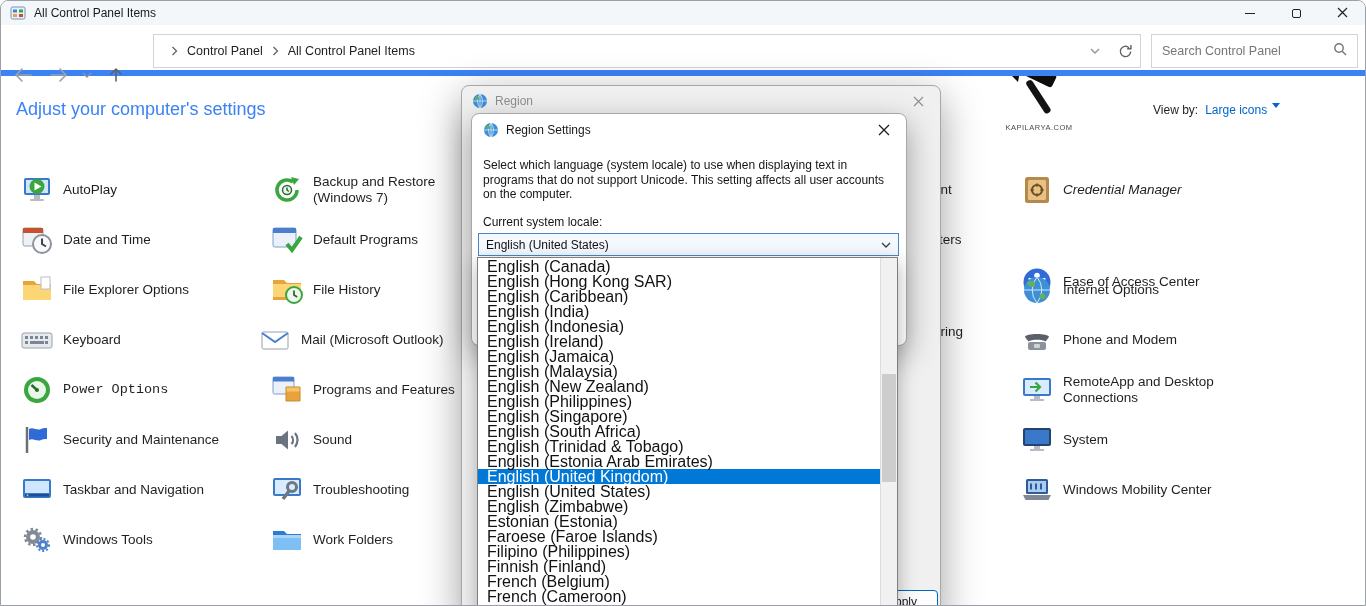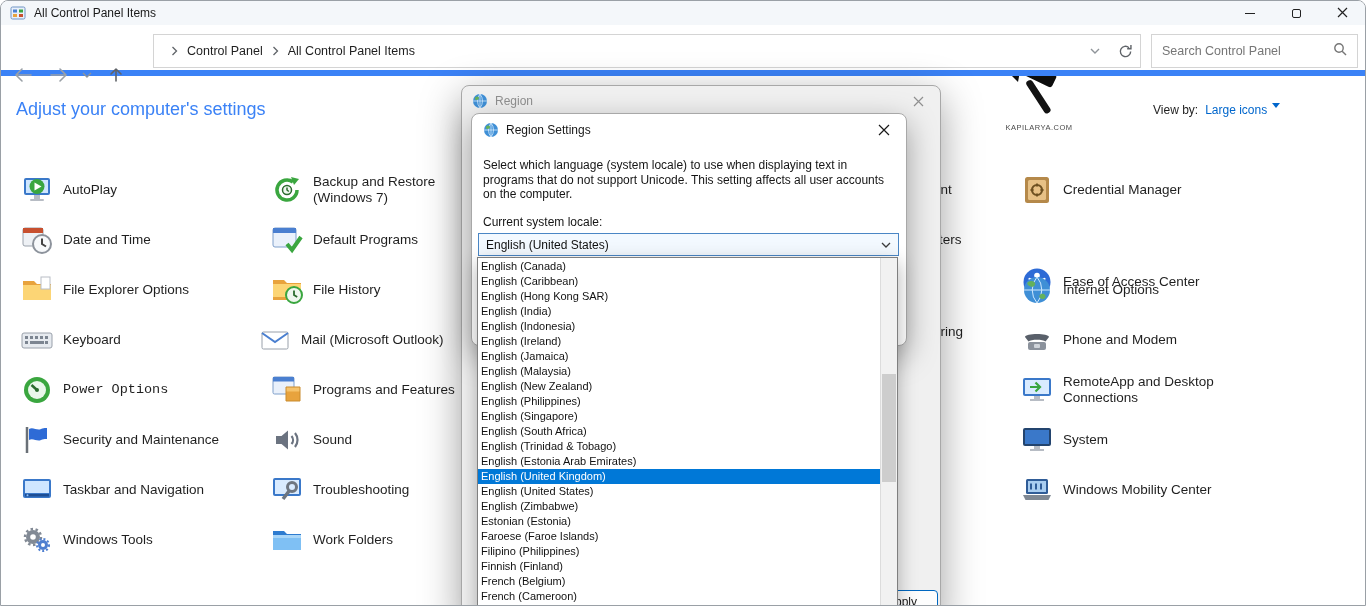--- a/index.html
+++ b/index.html
@@ -65,21 +65,21 @@
   .sd-title{margin-left:7px;font-size:12px;color:#191919}
   .sd-close{position:absolute;right:0;top:0;width:45px;height:32px;display:flex;align-items:center;justify-content:center;color:#191919}
   .sd-desc{position:absolute;left:11px;top:44px;width:412px;font-size:12px;line-height:14.6px;color:#151515}
   .sd-label{position:absolute;left:11px;top:101px;font-size:12px;color:#151515}
   .sd-combo{position:absolute;left:6px;top:119px;width:421px;height:23px;background:#f3f9ff;border:1px solid #4a86c5;display:flex;align-items:center;padding:0 7px;font-size:12px;color:#111}
   .combo-chev{margin-left:auto;display:flex;align-items:center}
 
   
   .locale-popup{position:absolute;left:476px;top:256px;width:421px;height:360px;background:#fff;border:1px solid #7f7f7f;box-shadow:0 6px 18px rgba(0,0,0,.3);z-index:30}
   .locale-items{position:absolute;left:0;top:1px;right:17px;bottom:0;overflow:hidden}
-  .locale-option{height:15px;line-height:15px;font-size:11px;padding-left:3px;white-space:nowrap;color:#111}
+  .locale-option{height:15px;line-height:15px;font-size:16px;padding-left:9px;white-space:nowrap;color:#111}
   .locale-option.selected{background:#0078d7;color:#fff}
   .scrollbar{position:absolute;right:0;top:0;bottom:0;width:17px;background:#f1f1f1;border-left:1px solid #dcdcdc}
   .sb-thumb{position:absolute;left:1px;right:1px;top:116px;height:108px;background:#cdcdcd}
 </style>
 </head>
 <body>
 
 <div class="window">
 
   <div class="titlebar">
@@ -371,21 +371,21 @@
       </div>
       <div class="cp-item" style="left: 794px; top: 223px;">
         <span class="cp-icon"></span>
         <span class="cp-label">Devices and Printers</span>
       </div>
       <div class="cp-item" style="left: 794px; top: 323px;">
         <span class="cp-icon"></span>
         <span class="cp-label">Network and Sharing
 Center</span>
       </div>
-      <div class="cp-item" style="left: 1020px; top: 173px;">
+      <div class="cp-item" style="left: 1020px; top: 173px; font-style: italic;">
         <span class="cp-icon">
           <svg viewBox="0 0 32 32">
             <rect x="4" y="3" width="24" height="26" rx="2.5" fill="#b5894a"></rect>
             <rect x="7" y="6" width="18" height="20" rx="1.5" fill="#e7c186"></rect>
             <circle cx="16" cy="16" r="5" fill="none" stroke="#6e5122" stroke-width="2.2"></circle>
             <path d="M16 9.5v3M16 19.5v3M9.5 16h3M19.5 16h3" stroke="#6e5122" stroke-width="1.8"></path>
           </svg>
         </span>
         <span class="cp-label">Credential Manager</span>
       </div>
@@ -496,22 +496,22 @@
           <svg width="10" height="6">
             <path d="M1 1l4 4 4-4" fill="none" stroke="#3c3c3c" stroke-width="1.3"></path>
           </svg>
         </span>
     </div>
   </div>
 
   <div class="locale-popup">
     <div id="locale-list" class="locale-items">
         <div class="locale-option">English (Canada)</div>
+        <div class="locale-option">English (Hong Kong SAR)</div>
         <div class="locale-option">English (Caribbean)</div>
-        <div class="locale-option">English (Hong Kong SAR)</div>
         <div class="locale-option">English (India)</div>
         <div class="locale-option">English (Indonesia)</div>
         <div class="locale-option">English (Ireland)</div>
         <div class="locale-option">English (Jamaica)</div>
         <div class="locale-option">English (Malaysia)</div>
         <div class="locale-option">English (New Zealand)</div>
         <div class="locale-option">English (Philippines)</div>
         <div class="locale-option">English (Singapore)</div>
         <div class="locale-option">English (South Africa)</div>
         <div class="locale-option">English (Trinidad &amp; Tobago)</div>

